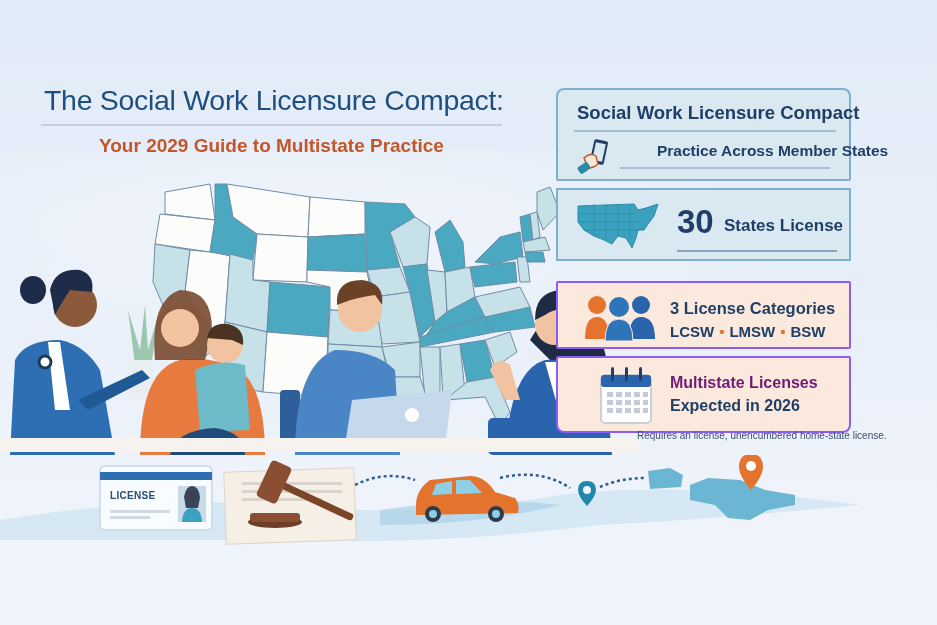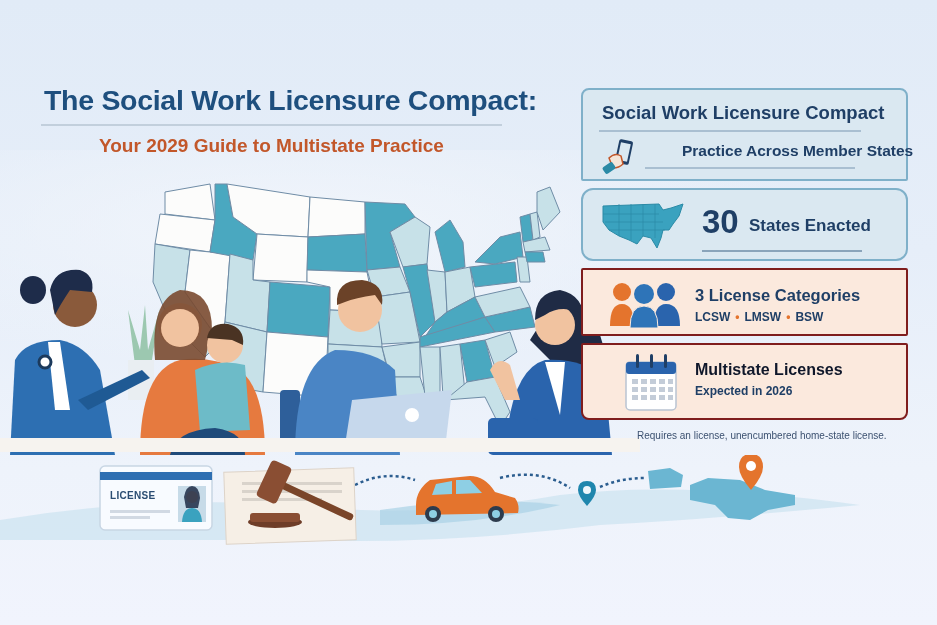--- a/index.html
+++ b/index.html
@@ -10,21 +10,21 @@
     background: linear-gradient(180deg, #e1ebf7 0%, #e6eef9 40%, #eef3fb 75%, #f1f4fd 100%);
   }
   .bg-hill {
     position: absolute; left: 0; top: 150px; width: 937px; height: 300px;
     background: radial-gradient(ellipse 520px 140px at 300px 80px, #f1f5fb 0%, rgba(241,245,251,0) 100%);
   }
   
   .title {
     position: absolute; left: 44px; top: 84px; width: 520px;
     font-family: "Liberation Sans", sans-serif;
-    font-weight: 700; font-size: 28.5px; color: #1e4f7e; letter-spacing: -0.3px;
+    font-weight: 400; font-size: 28.5px; color: #1e4f7e; letter-spacing: -0.3px;
     white-space: nowrap;
   }
   .title-rule {
     position: absolute; left: 41px; top: 124px; width: 461px; height: 1.5px; background: #c2cfdc;
   }
   .subtitle {
     position: absolute; left: 99px; top: 135px;
     font-size: 19px; color: #c2572a; white-space: nowrap;
   }
 
@@ -35,32 +35,32 @@
   .scene { position: absolute; left: 0; top: 250px; width: 640px; height: 205px; }
 
   
   .desk {
     position: absolute; left: 0; top: 438px; width: 640px; height: 14px;
     background: #f6f3ef;
   }
 
   
   .card {
-    position: absolute; left: 581px; width: 327px;
+    position: absolute; left: 556px; width: 295px;
     border-radius: 6px;
     padding-left: 16px;
   }
   .card-blue {
     background: #dae8f1; border: 2px solid #7fb0c9;
   }
   .card-peach {
-    background: #fbe9dd; border: 2px solid #7f1d1d;
+    background: #fbe9dd; border: 2px solid #8b5cf6; margin-top: 13px;
   }
   .card1 { top: 88px; height: 93px; border-radius: 8px 8px 2px 2px; }
-  .card2 { top: 188px; height: 73px; border-radius: 12px; }
+  .card2 { top: 188px; height: 73px; border-radius: 0; }
   .card3 { top: 268px; height: 68px; border-radius: 2px; }
   .card4 { top: 343px; height: 77px; border-radius: 2px 2px 8px 8px; }
 
   .card1-title {
     position: absolute; left: 19px; top: 12px; font-weight: 700; font-size: 18.5px; color: #1f3f66; white-space: nowrap;
   }
   .card1-rule { position: absolute; left: 16px; top: 40px; width: 262px; height: 1.5px; background: #a9bfd1; }
   .card1-sub {
     position: absolute; left: 62px; top: 52px; font-weight: 700; font-size: 15.5px; color: #1f3f66; white-space: nowrap; margin-left: 37px;
   }
@@ -74,30 +74,30 @@
   .card2-label {
     position: absolute; left: 166px; top: 26px; font-weight: 700; font-size: 17px; color: #1f3f66; white-space: nowrap;
   }
   .card2-rule { position: absolute; left: 119px; top: 60px; width: 160px; height: 1.5px; background: #8aa4ba; }
 
   .people-icon { position: absolute; left: 25px; top: 10px; width: 78px; height: 50px; }
   .card3-title {
     position: absolute; left: 112px; top: 16px; font-weight: 700; font-size: 16.5px; color: #1f3f66; white-space: nowrap;
   }
   .card3-cats {
-    position: absolute; left: 112px; top: 40px; font-weight: 700; font-size: 12px; color: #1f3f66; white-space: nowrap;
+    position: absolute; left: 112px; top: 40px; font-weight: 700; font-size: 15px; color: #1f3f66; white-space: nowrap;
   }
   .card3-cats .dot { color: #e4742d; padding: 0 5px; }
 
   .calendar-icon { position: absolute; left: 41px; top: 7px; width: 56px; height: 62px; }
   .card4-line1 {
-    position: absolute; left: 112px; top: 16px; font-weight: 700; font-size: 16px; color: #0f172a; white-space: nowrap;
+    position: absolute; left: 112px; top: 16px; font-weight: 700; font-size: 16px; color: #701a75; white-space: nowrap;
   }
   .card4-line2 {
-    position: absolute; left: 112px; top: 39px; font-weight: 700; font-size: 12px; color: #1f3f66; white-space: nowrap;
+    position: absolute; left: 112px; top: 39px; font-weight: 700; font-size: 16px; color: #1f3f66; white-space: nowrap;
   }
 
   .footnote {
     position: absolute; left: 637px; top: 430px; font-size: 10px; color: #3c5170; white-space: nowrap;
   }
 
   
   .bottom { position: absolute; left: 0; top: 455px; width: 937px; height: 110px; }
   .license-label {
     position: absolute; left: 110px; top: 490px; font-weight: 700; font-size: 10px; color: #2b4d72; letter-spacing: 0.3px;
@@ -225,21 +225,21 @@
   <div class="card1-sub">Practice Across Member States</div>
   <div class="card1-rule2"></div>
 </div>
 
 <div class="card card-blue card2">
   <svg class="mini-map" viewBox="0 0 88 52">
     <path d="M4 6 L60 4 L64 10 L72 8 L84 4 L80 16 L74 24 L70 30 L64 30 L62 38 L58 48 L52 38 L44 36 L38 44 L30 40 L20 36 L10 30 L4 22 Z" fill="#3aa2bf" stroke="#2b8aa6" stroke-width="1"></path>
     <path d="M4 14 H60 M6 22 H64 M10 30 H66 M20 4 V36 M32 4 V40 M44 4 V36 M56 4 V38" stroke="#2b8aa6" stroke-width="0.7" fill="none"></path>
   </svg>
   <div class="card2-num">30</div>
-  <div class="card2-label">States Enacted</div>
+  <div class="card2-label">States License</div>
   <div class="card2-rule"></div>
 </div>
 
 <div class="card card-peach card3">
   <svg class="people-icon" viewBox="0 0 78 50">
     <circle cx="14" cy="12" r="9" fill="#e4742d"></circle>
     <path d="M2 46 Q2 24 14 24 Q26 24 26 46 Z" fill="#e4742d"></path>
     <circle cx="58" cy="12" r="9" fill="#2a64ad"></circle>
     <path d="M46 46 Q46 24 58 24 Q72 24 72 46 Z" fill="#2a64ad"></path>
     <circle cx="36" cy="14" r="10" fill="#2e74b8"></circle>

